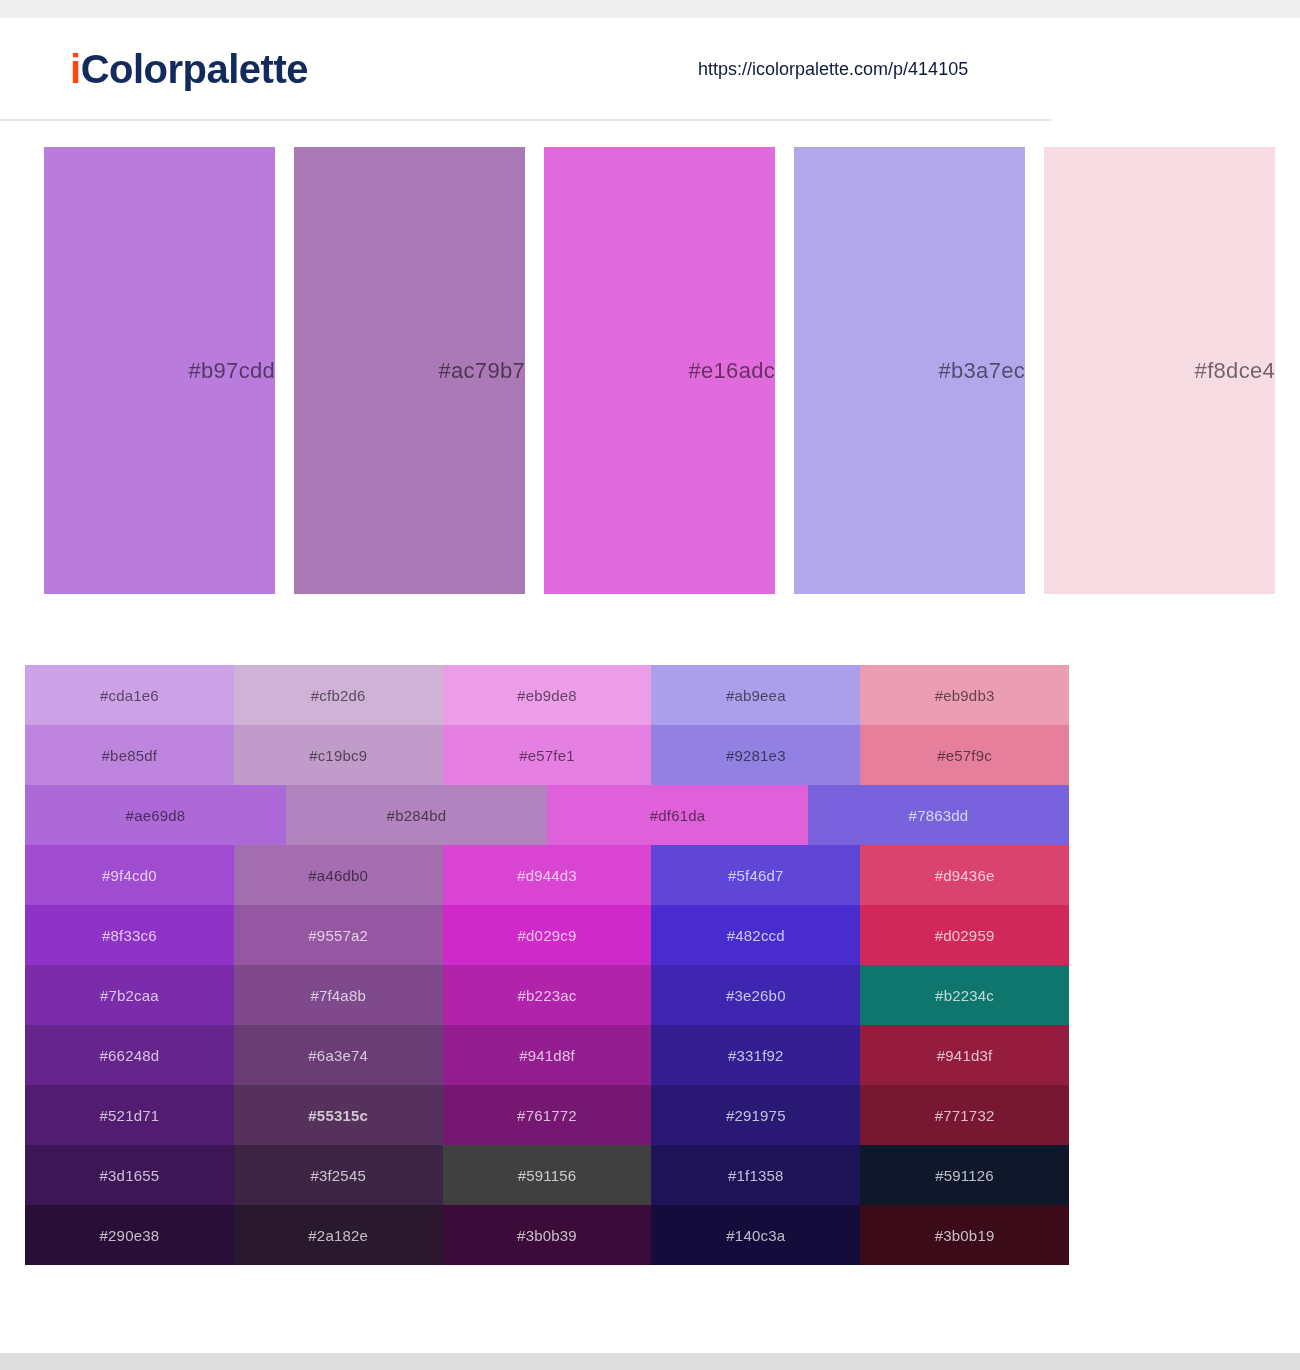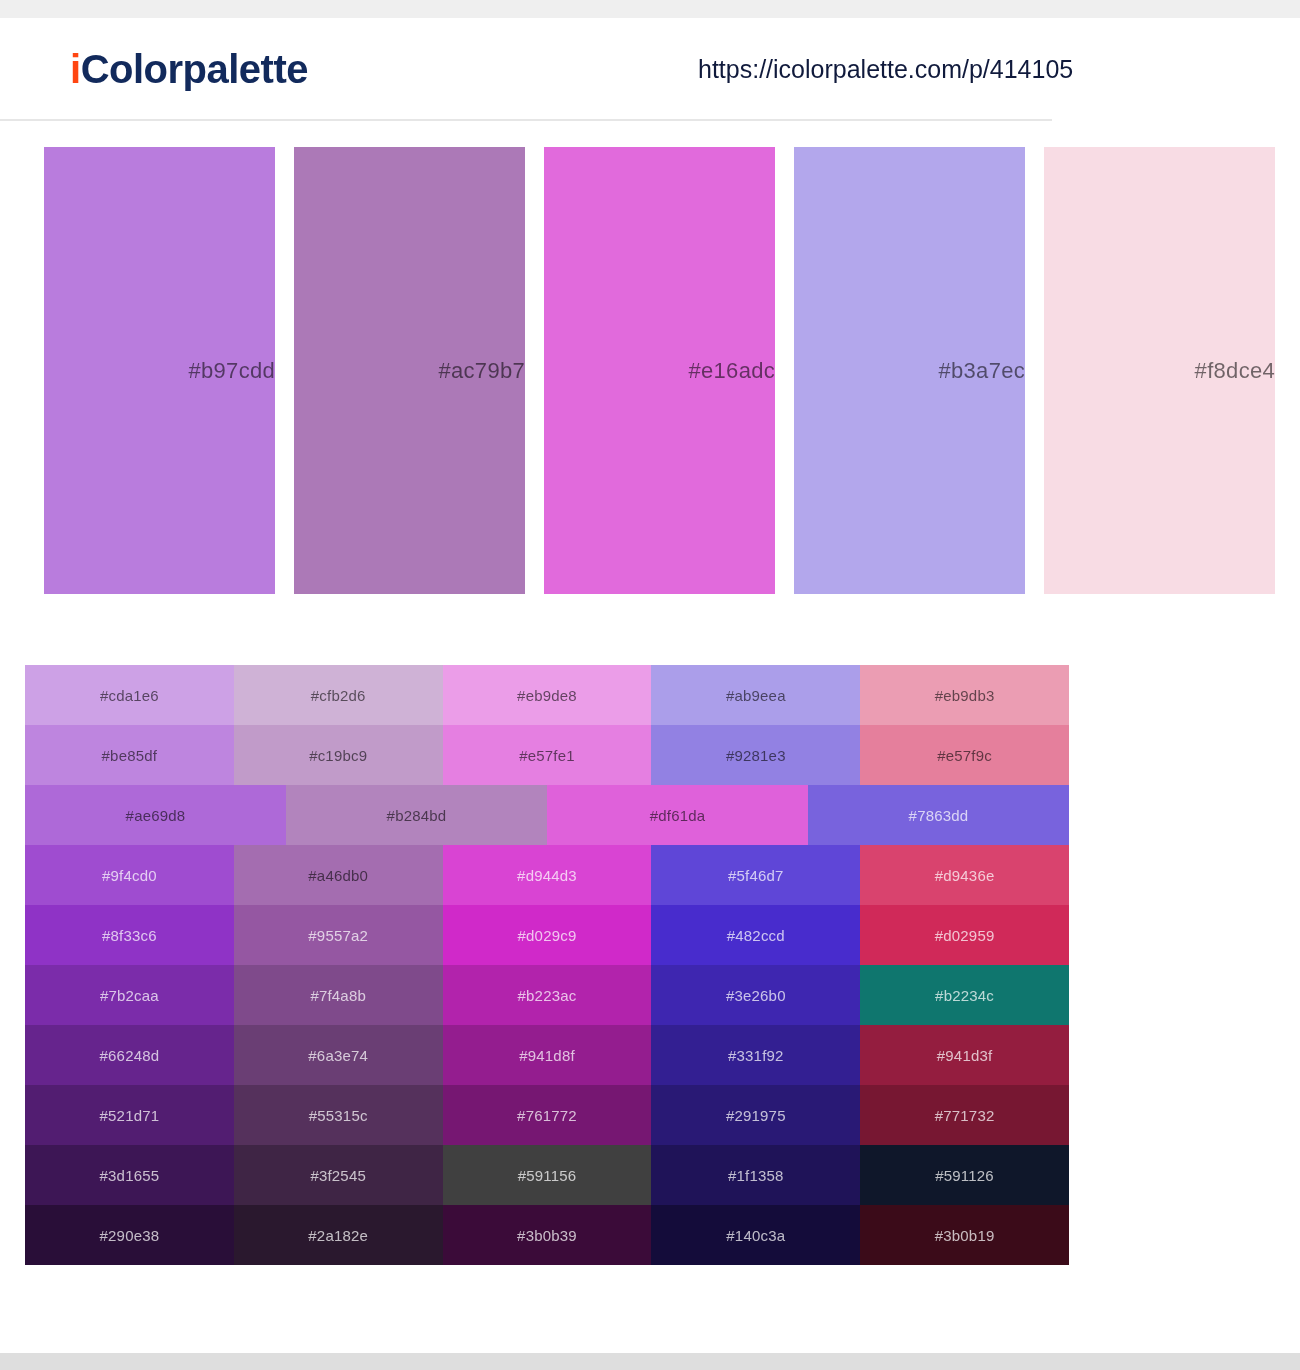--- a/index.html
+++ b/index.html
@@ -46,21 +46,21 @@
     line-height: 1;
   }
   .logo .logo-i { color: #ff4612; }
   .logo .logo-rest { color: #122a5c; }
 
   .page-url {
     position: absolute;
     left: 698px;
     top: 50%;
     transform: translateY(-50%);
-    font-size: 25px;
+    font-size: 18px;
     color: #101a3c;
     white-space: nowrap;
     line-height: 1;
   }
 
   
   .main-swatches {
     position: absolute;
     left: 25px;
     top: 147px;
@@ -263,21 +263,21 @@
         <span class="hex on-dark">#331f92</span>
       </div>
       <div class="shade-cell" style="background: rgb(148, 29, 63);">
         <span class="hex on-dark">#941d3f</span>
       </div>
     </div>
     <div class="shade-row">
       <div class="shade-cell" style="background: rgb(82, 29, 113);">
         <span class="hex on-dark">#521d71</span>
       </div>
-      <div class="shade-cell" style="background: rgb(85, 49, 92);">
+      <div class="shade-cell" style="background: rgb(85, 49, 92); font-weight: bold;">
         <span class="hex on-dark">#55315c</span>
       </div>
       <div class="shade-cell" style="background: rgb(118, 23, 114);">
         <span class="hex on-dark">#761772</span>
       </div>
       <div class="shade-cell" style="background: rgb(41, 25, 117);">
         <span class="hex on-dark">#291975</span>
       </div>
       <div class="shade-cell" style="background: rgb(119, 23, 50);">
         <span class="hex on-dark">#771732</span>

